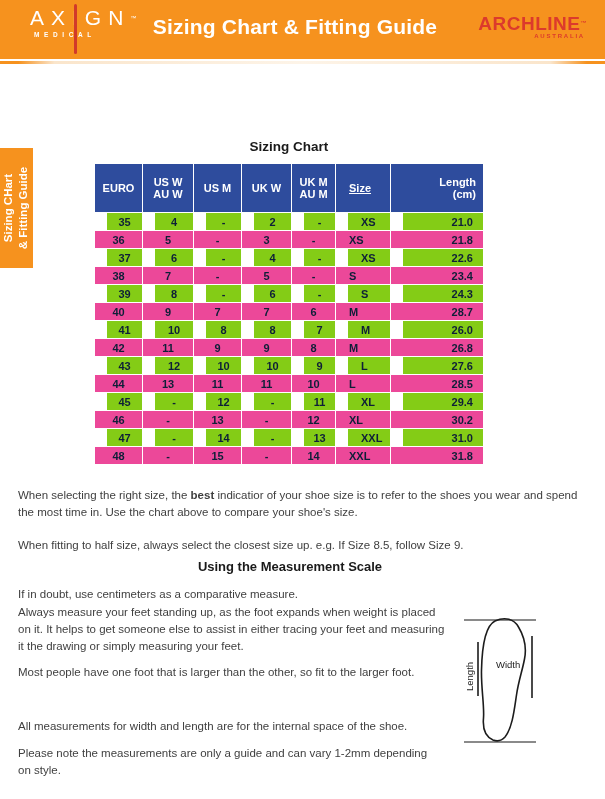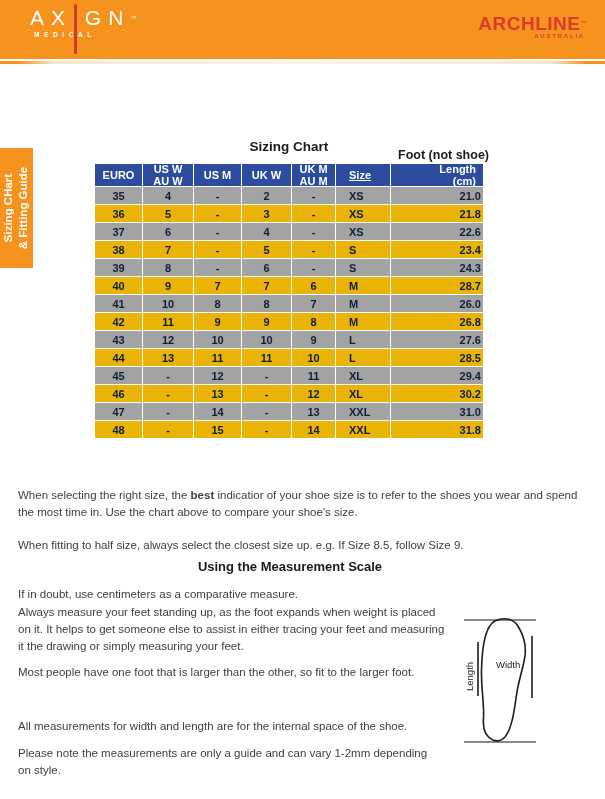--- a/index.html
+++ b/index.html
@@ -30,26 +30,26 @@
   .side-tab-text span { display:block; }
 
   
   .chart-title { position:absolute; left:95px; top:139px; width:388px; text-align:center; font-size:13.5px; font-weight:bold; color:#1a1a1a; }
   .foot-note { position:absolute; left:95px; top:148px; width:394px; text-align:right; font-size:12.5px; font-weight:bold; color:#1a1a1a; }
 
   .sizing-table { position:absolute; left:95px; top:164px; width:388px;
     display:grid; grid-template-columns:47px 50px 47px 49px 43px 54px 92px;
     column-gap:1px; row-gap:1px; background:#fff; }
   .cell { display:flex; align-items:center; justify-content:center; font-weight:bold; }
-  .th { background:#2E4C9D; color:#fff; font-size:11px; line-height:12px; height:22px; text-align:center; white-space:pre-line; }
+  .th { background:#2E4C9D; color:#fff; font-size:11px; line-height:12px; height:48px; text-align:center; white-space:pre-line; }
   .td { font-size:11px; height:17px; color:#0e1f38; }
-  .row-odd  { background:#a3a3a3; }
-  .row-even { background:#eab308; }
+  .row-odd  { background:#84cc16;margin-left:12px; }
+  .row-even { background:#ec4899; }
   .col-size { justify-content:flex-start; padding-left:13px; }
-  .col-len  { justify-content:flex-end; padding-right:2px; }
+  .col-len  { justify-content:flex-end; padding-right:10px; }
   .th.col-size { justify-content:flex-start; padding-left:13px; text-align:left;text-decoration:underline; }
   .th.col-len  { justify-content:flex-end; padding-right:7px; text-align:right; }
 
   
   .h2 { position:absolute; left:0; width:580px; text-align:center; font-size:13px; font-weight:bold; color:#1a1a1a; }
   .para { position:absolute; left:18px; font-size:11.5px; line-height:17px; color:#3f3f3f; white-space:pre-line; }
 
   
   .foot-svg { position:absolute; left:452px; top:606px; }
 </style>
@@ -57,36 +57,36 @@
 <body>
 
 <div class="page">
 
   <div class="header-bar">
     <div class="axign">
       <div class="axign-name"><span>AXIGN</span><span class="axign-tm">™</span></div>
       <div class="axign-sub">MEDICAL</div>
     </div>
     <div class="axign-stroke"></div>
+    <div class="doc-title">Sizing Chart &amp; Fitting Guide</div>
     <div class="archline">
       <div class="archline-name"><span>ARCHLINE</span><span class="archline-tm">™</span></div>
       <div class="archline-sub">AUSTRALIA</div>
     </div>
   </div>
   <div class="header-strip"></div>
 
   <div class="side-tab">
     <div class="side-tab-text">
       <span>Sizing CHart</span>
       <span>&amp; Fitting Guide</span>
     </div>
   </div>
 
   <div class="chart-title">Sizing Chart</div>
-  <div class="foot-note">Foot (not shoe)</div>
   <div class="sizing-table">
       <div class="cell th ">EURO</div>
       <div class="cell th ">US W
 AU W</div>
       <div class="cell th ">US M</div>
       <div class="cell th ">UK W</div>
       <div class="cell th ">UK M
 AU M</div>
       <div class="cell th col-size">Size</div>
       <div class="cell th col-len">Length

